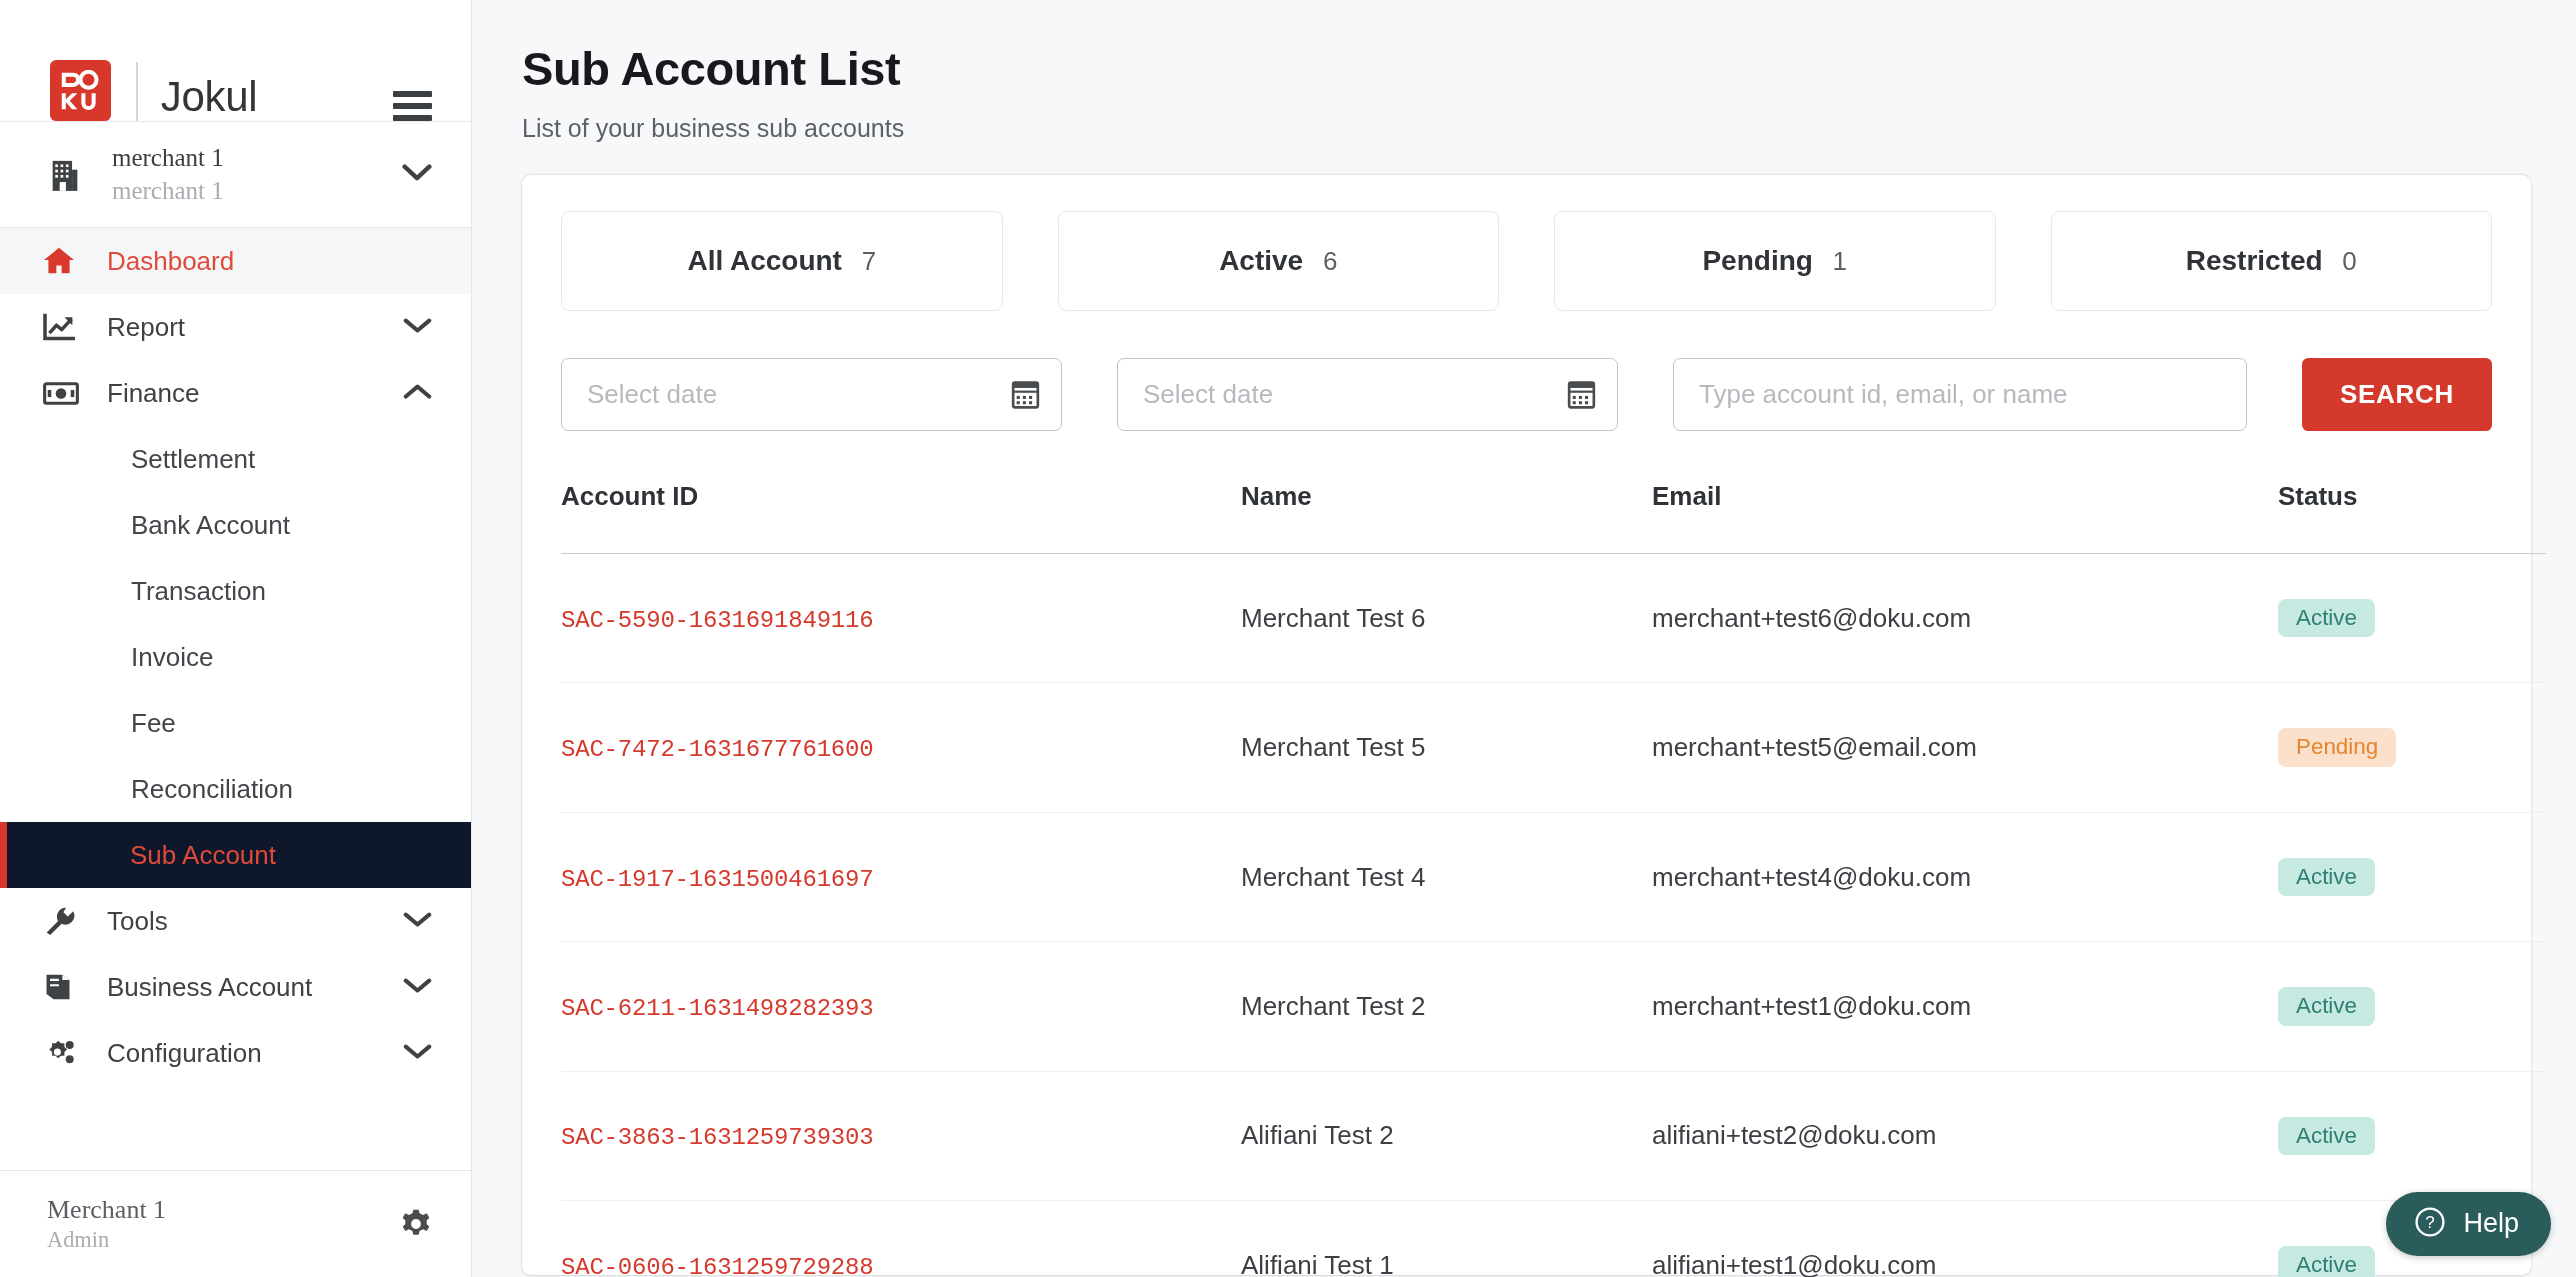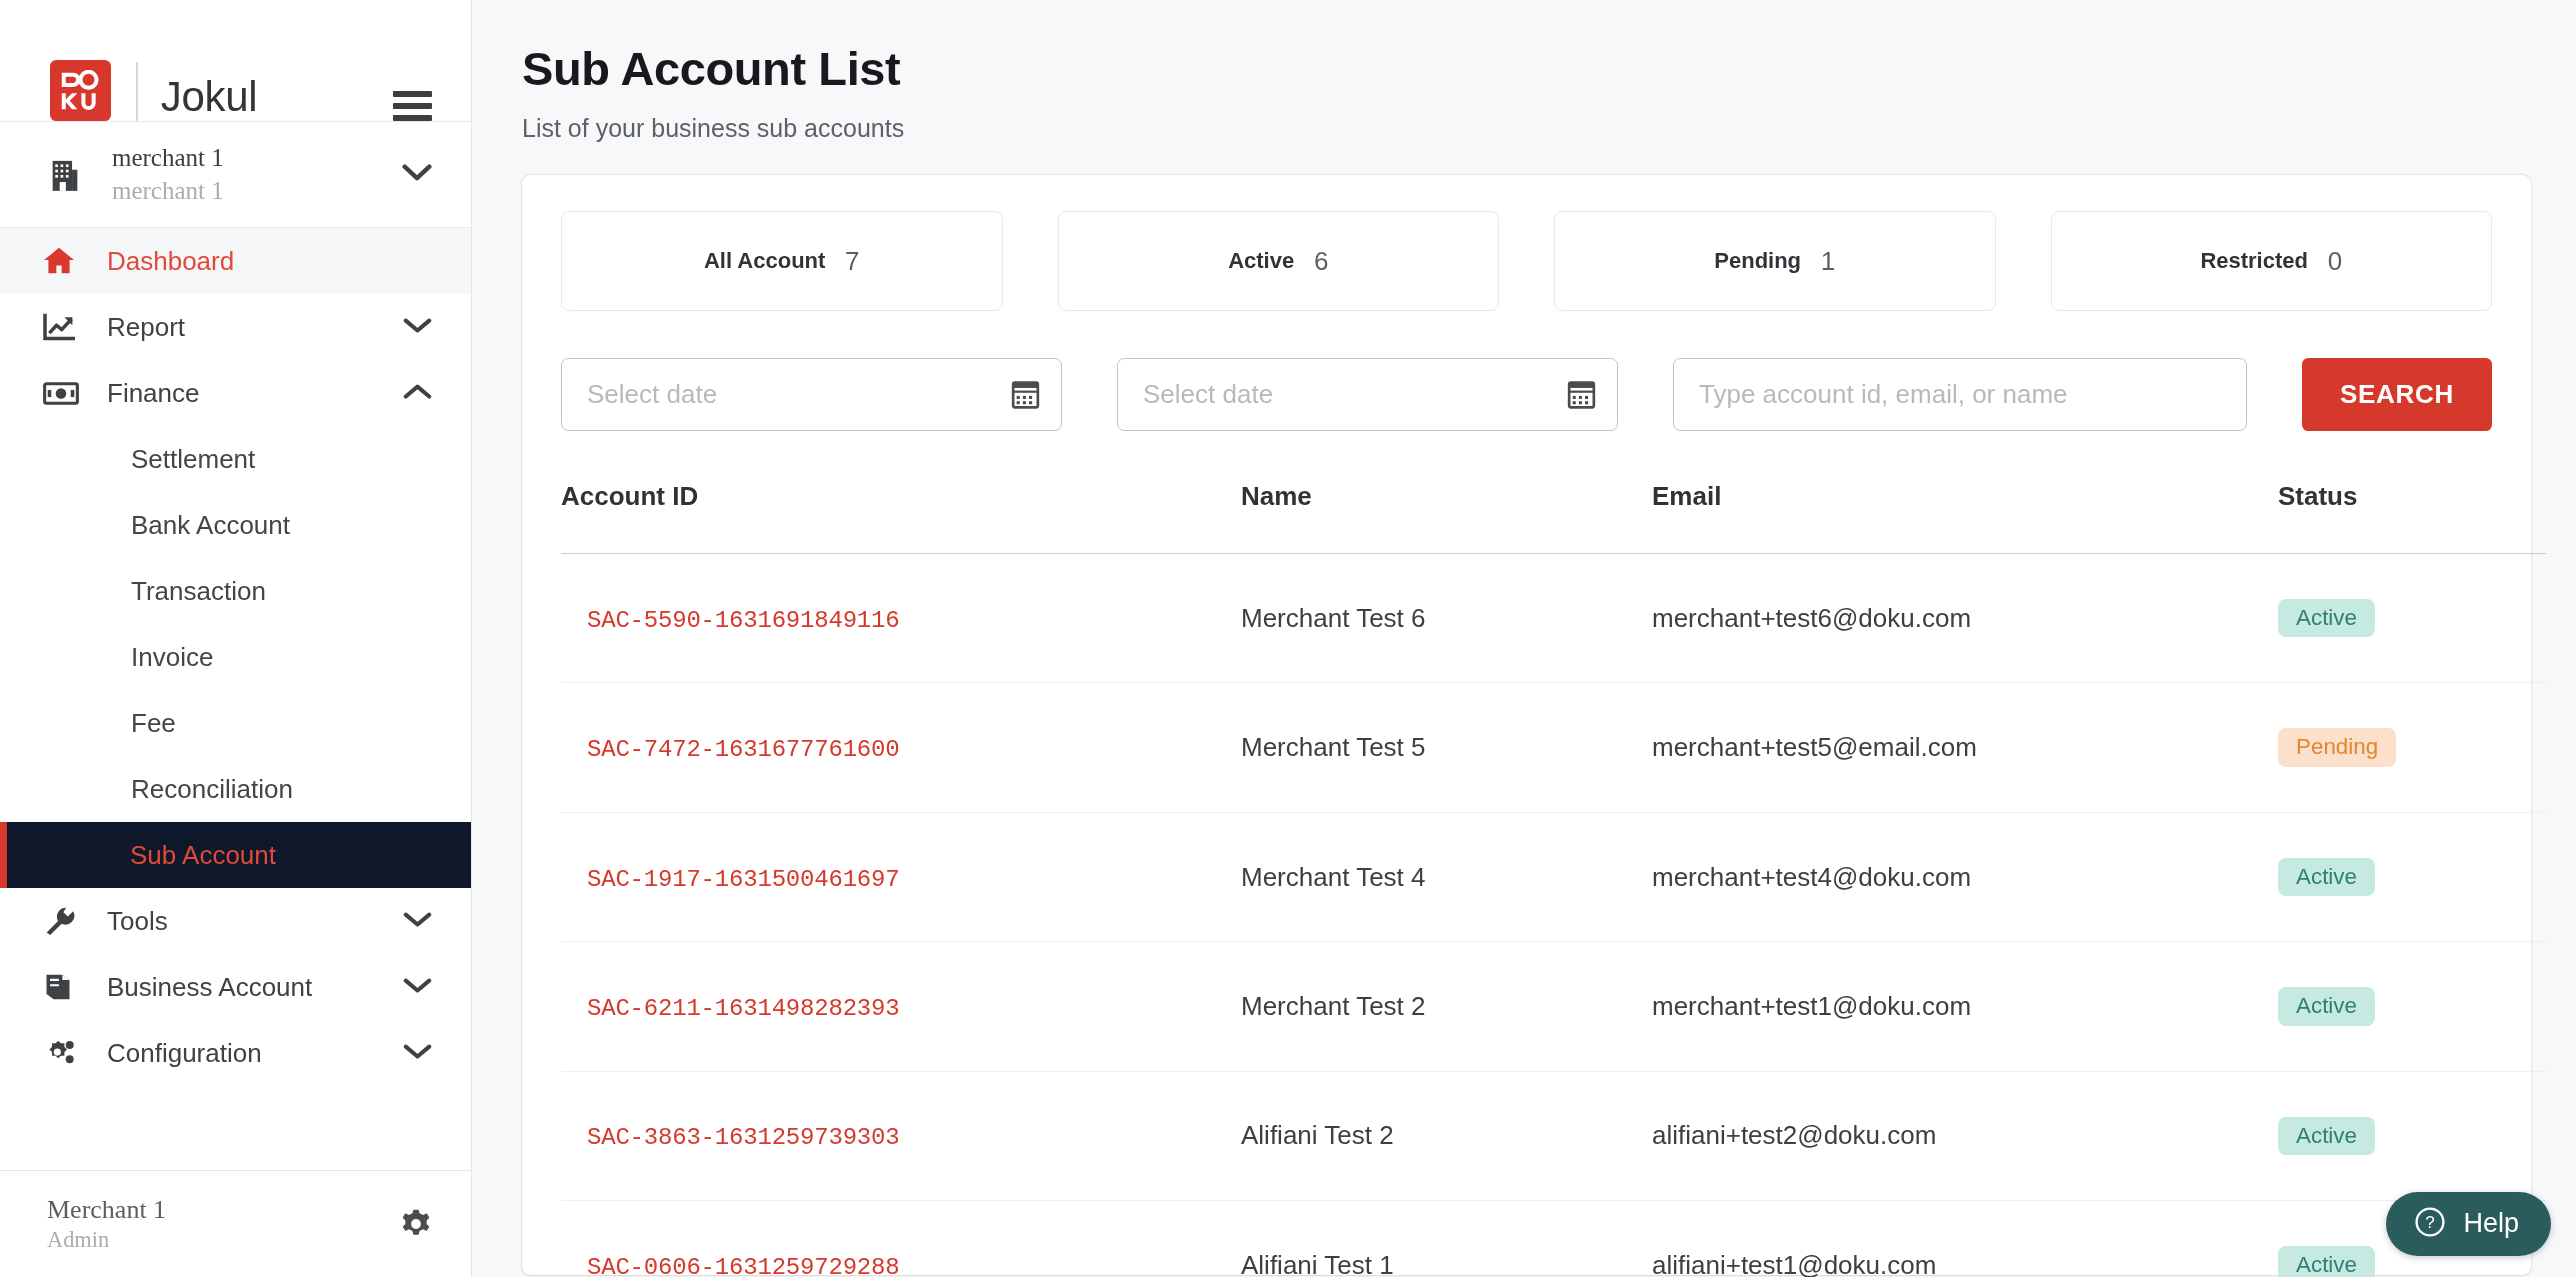--- a/index.html
+++ b/index.html
@@ -165,21 +165,21 @@
     height: 100px;
     border: 0.9px solid #e6e9ed;
     border-radius: 8px;
     background: #fff;
     display: flex;
     align-items: center;
     justify-content: center;
     cursor: pointer;
     gap: 19.7px;
   }
-  .stat-label { font-size: 22px; font-weight: bold; color: #303438; }
+  .stat-label { font-size: 28px; font-weight: bold; color: #303438; }
   .stat-count { font-size: 26px; color: #5b5f64; }
 
   .filter-row {
     display: flex;
     align-items: center;
     gap: 55px;
     margin-top: 47px;
   }
   .field {
     height: 73px;
@@ -232,21 +232,20 @@
   .col-email { width: 626px; }
   .col-stat  { width: 268px; }
   .acct-link {
     color: #d5392c;
     font-family: "Liberation Mono", monospace;
     font-size: 24px;
     letter-spacing: -0.2px;
     cursor: pointer;
     text-decoration: none;
     white-space: nowrap;
-    margin-left: 26px;
   }
   .badge {
     display: inline-block;
     font-size: 22.4px;
     padding: 8px 18px;
     border-radius: 8px;
     line-height: 1;
   }
   .badge.active  { background: #c6e9e2; color: #2e7f74; }
   .badge.pending { background: #fbe0cb; color: #e3862e; }

